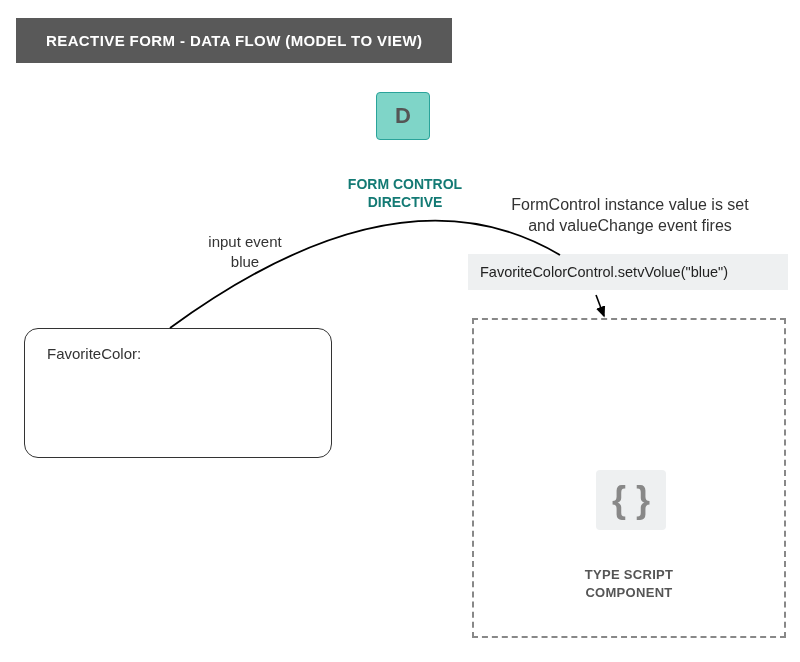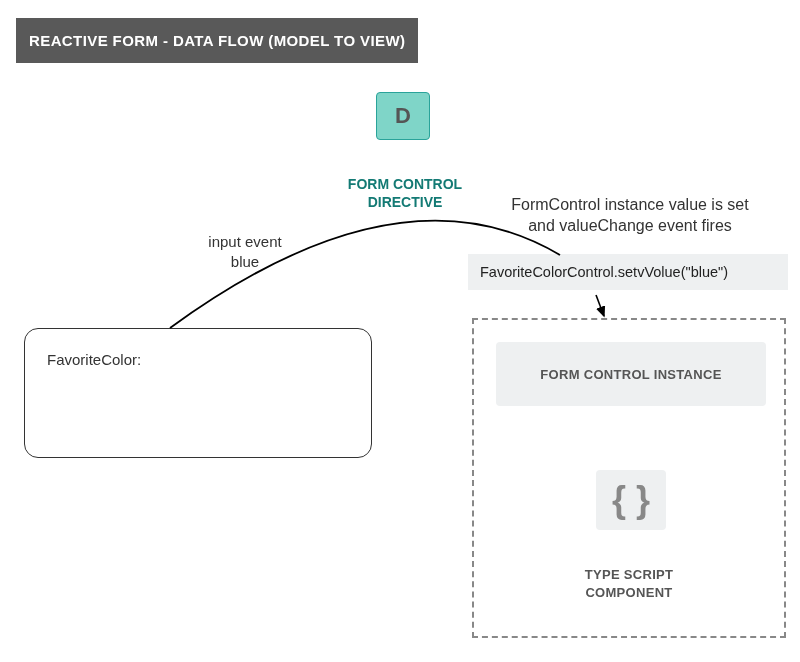--- a/index.html
+++ b/index.html
@@ -10,21 +10,21 @@
     position: relative;
     background: #fff;
     color: #333;
   }
   .title-bar {
     position: absolute;
     top: 18px;
     left: 16px;
     background: #595959;
     color: #fff;
-    padding: 14px 13px;
+    padding: 14px 30px;
     font-size: 15px;
     font-weight: 700;
     letter-spacing: 0.4px;
   }
   .d-block {
     position: absolute;
     top: 92px;
     left: 376px;
     width: 54px;
     height: 48px;
@@ -77,25 +77,25 @@
     width: 320px;
     background: #eef0f1;
     padding: 10px 12px;
     font-size: 14.5px;
     color: #222;
   }
   .view-card {
     position: absolute;
     top: 328px;
     left: 24px;
-    width: 348px;
+    width: 308px;
     height: 130px;
     border: 1.5px solid #333;
     border-radius: 14px;
-    padding: 22px 18px 18px 22px;
+    padding: 16px 18px 18px 22px;
   }
   .view-label {
     font-size: 15px;
     color: #333;
     margin-bottom: 10px;
   }
   .input-pill {
     background: #c41b3e;
     color: #fff;
     border-radius: 20px;
@@ -188,21 +188,20 @@
   <span>and valueChange event fires</span>
 </div>
 
 <div class="code-box">FavoriteColorControl.setvVolue("blue")</div>
 
 <div class="view-card">
   <div class="view-label">FavoriteColor:</div>
 </div>
 
 <div class="dashed-box">
-  <div class="fci-box">FORM CONTROL INSTANCE</div>
   <div class="brace-box">
     <span>{ }</span>
   </div>
   <div class="ts-label">
     <span>TYPE SCRIPT</span><br>
     <span>COMPONENT</span>
   </div>
 </div>
 
 <svg class="arc">

